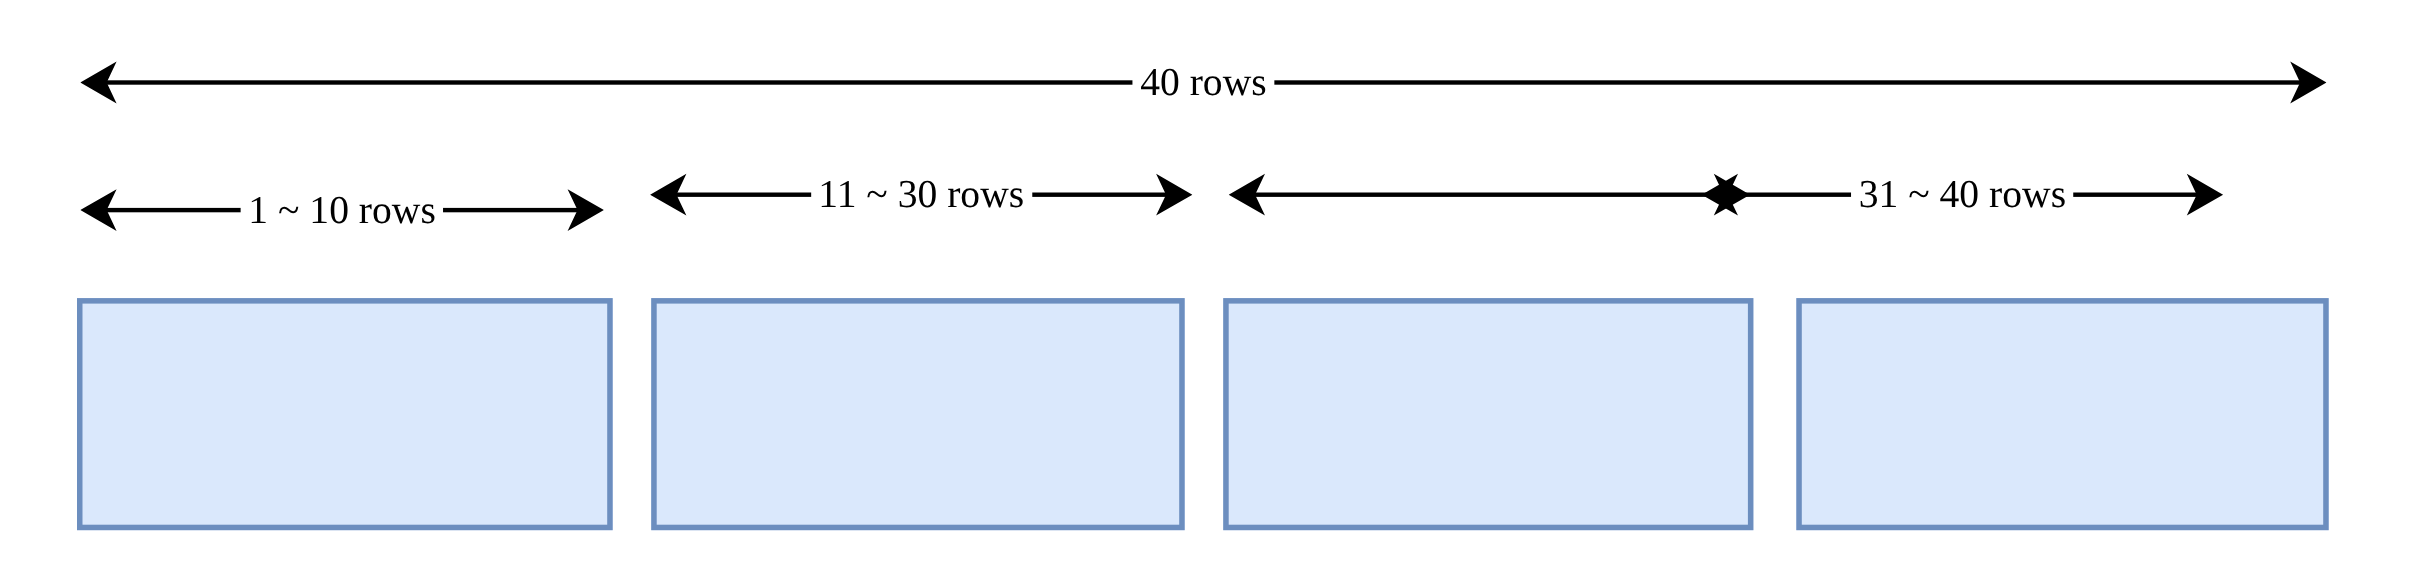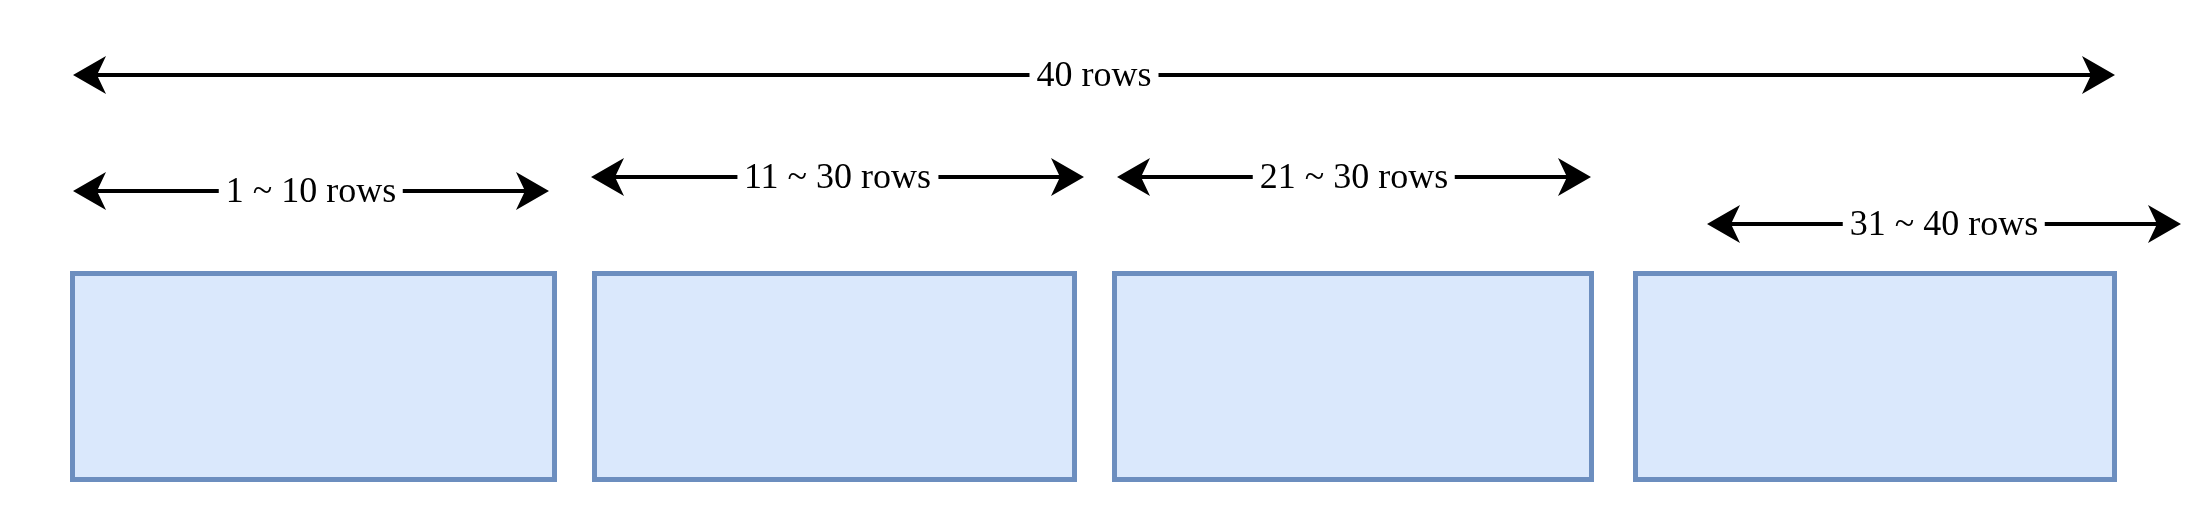--- a/index.html
+++ b/index.html
@@ -117,24 +117,23 @@
       <svg viewBox="0 0 34 40" width="34" height="40">
           <path d="M0 20 L33 1 L24 20 L33 39 Z"></path>
         </svg>
     </span>
     <div class="shaft"></div>
     <span class="head head-right">
       <svg viewBox="0 0 34 40" width="34" height="40">
           <path d="M34 20 L1 1 L10 20 L1 39 Z"></path>
         </svg>
     </span>
-    <span class="arrow-label">21 ~ 30 rows</span>
   </div>
 
-  <div class="arrow" style="left:1708px; top:147px; width:472px;margin-top:47px;">
+  <div class="arrow" style="left:1548px; top:147px; width:472px;">
     <span class="head head-left">
       <svg viewBox="0 0 34 40" width="34" height="40">
           <path d="M0 20 L33 1 L24 20 L33 39 Z"></path>
         </svg>
     </span>
     <div class="shaft"></div>
     <span class="head head-right">
       <svg viewBox="0 0 34 40" width="34" height="40">
           <path d="M34 20 L1 1 L10 20 L1 39 Z"></path>
         </svg>

